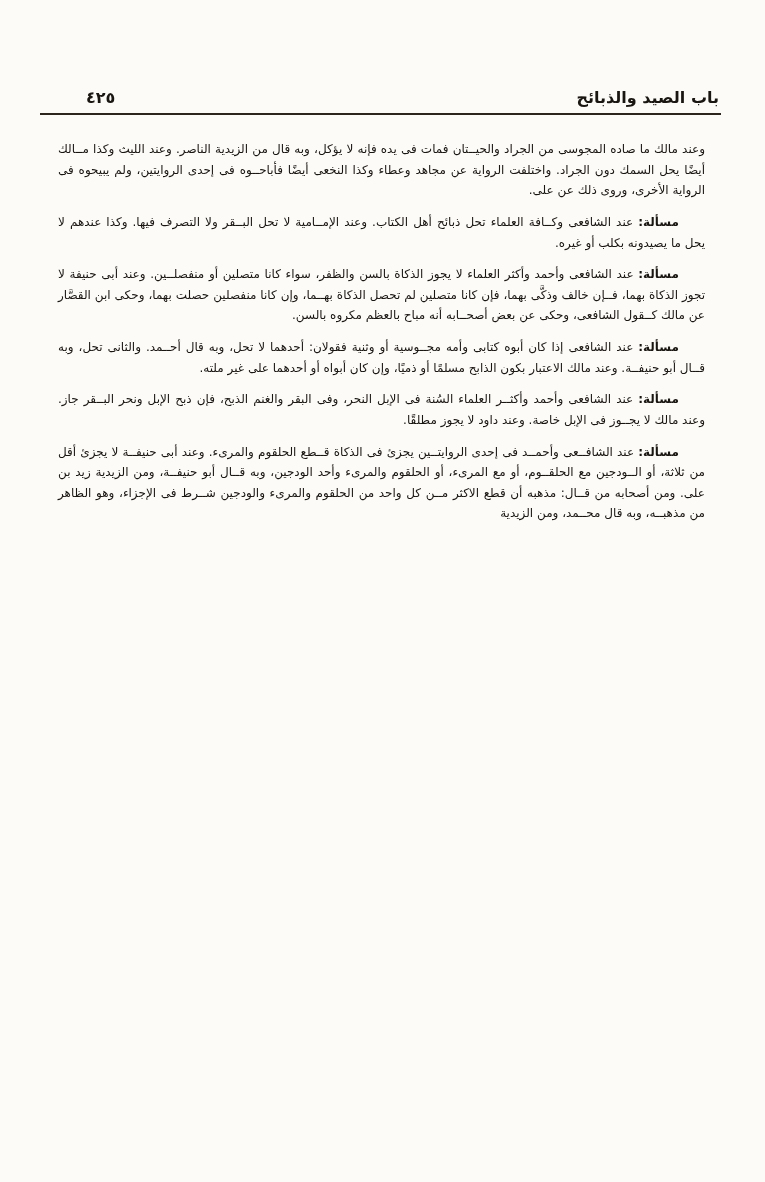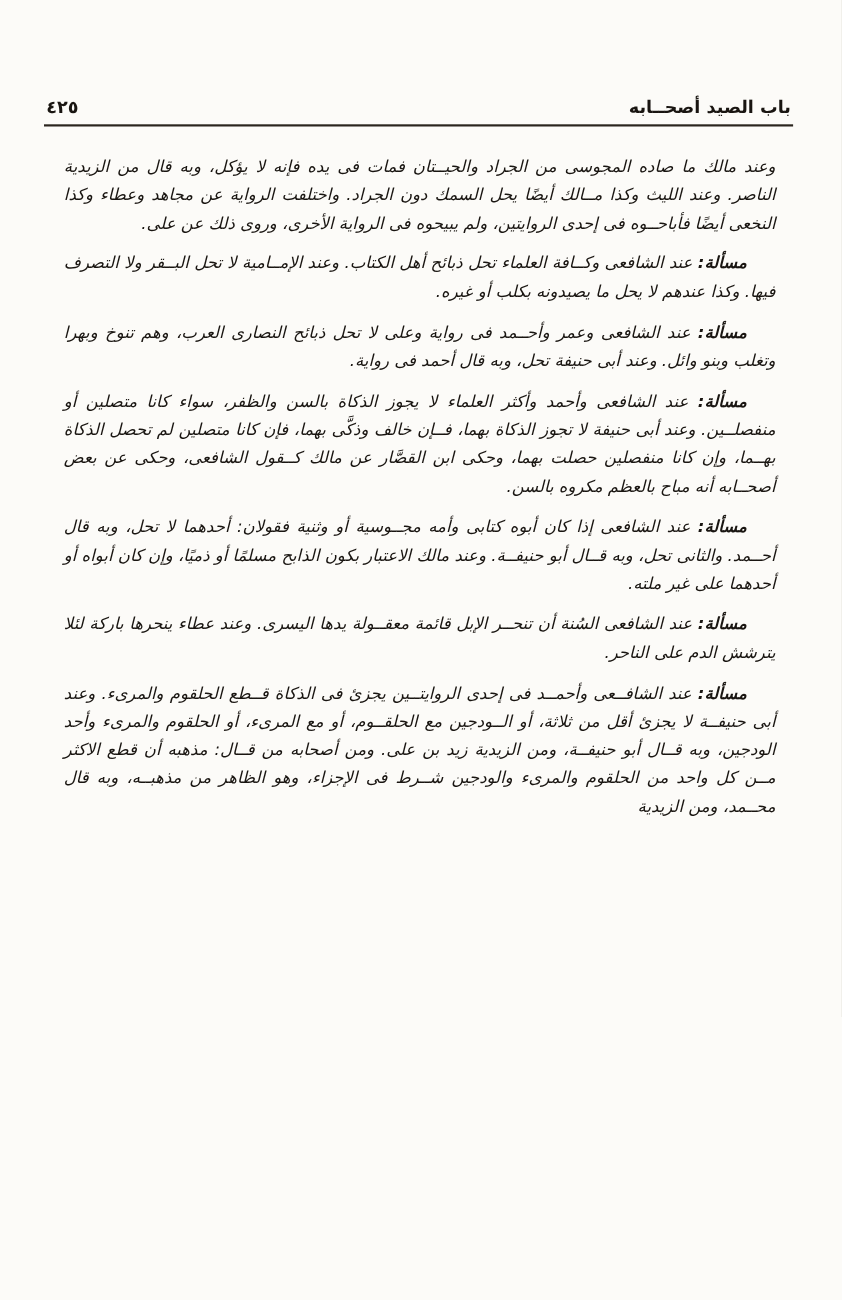--- a/index.html
+++ b/index.html
@@ -27,68 +27,67 @@
     padding: 0 2px 6px 2px;
   }
   .chapter-title {
     font-weight: bold;
     font-size: 16px;
     letter-spacing: 0;
   }
   .page-number {
     font-size: 16px;
     font-weight: bold;
+    margin-left: 44px;
   }
   .header-rule {
     height: 2px;
     background: #2b251e;
     margin: 0 0 2px 0;
   }
   .body-text {
     padding: 22px 16px 0 18px;
-    font-size: 15px;
+    font-size: 12px;
     line-height: 1.72;
     text-align: justify;
     text-justify: inter-word;
-    font-style: italic;
   }
   .para {
     margin: 0 0 11px 0;
   }
   .para.issue {
     text-indent: 26px;
   }
   .issue-lead {
     font-weight: bold;
   }
 </style>
 </head>
 <body>
 
 <div class="page">
 
   <div class="page-header">
-    <span class="chapter-title">باب الصيد أصحــابه</span>
+    <span class="chapter-title">باب الصيد والذبائح</span>
     <span class="page-number">٤٢٥</span>
   </div>
 
   <div class="header-rule"></div>
 
   <div class="body-text">
 
     <p class="para"><span>وعند مالك ما صاده المجوسى من الجراد والحيــتان فمات فى يده فإنه لا يؤكل، وبه قال من الزيدية الناصر. وعند الليث وكذا مــالك أيضًا يحل السمك دون الجراد. واختلفت الرواية عن مجاهد وعطاء وكذا النخعى أيضًا فأباحــوه فى إحدى الروايتين، ولم يبيحوه فى الرواية الأخرى، وروى ذلك عن على.</span></p>
 
     <p class="para issue"><span class="issue-lead">مسألة:</span> <span>عند الشافعى وكــافة العلماء تحل ذبائح أهل الكتاب. وعند الإمــامية لا تحل البــقر ولا التصرف فيها. وكذا عندهم لا يحل ما يصيدونه بكلب أو غيره.</span></p>
 
-    <p class="para issue"><span class="issue-lead">مسألة:</span> <span>عند الشافعى وعمر وأحــمد فى رواية وعلى لا تحل ذبائح النصارى العرب، وهم تنوخ وبهرا وتغلب وبنو وائل. وعند أبى حنيفة تحل، وبه قال أحمد فى رواية.</span></p>
 
     <p class="para issue"><span class="issue-lead">مسألة:</span> <span>عند الشافعى وأحمد وأكثر العلماء لا يجوز الذكاة بالسن والظفر، سواء كانا متصلين أو منفصلــين. وعند أبى حنيفة لا تجوز الذكاة بهما، فــإن خالف وذكَّى بهما، فإن كانا متصلين لم تحصل الذكاة بهــما، وإن كانا منفصلين حصلت بهما، وحكى ابن القصَّار عن مالك كــقول الشافعى، وحكى عن بعض أصحــابه أنه مباح بالعظم مكروه بالسن.</span></p>
 
     <p class="para issue"><span class="issue-lead">مسألة:</span> <span>عند الشافعى إذا كان أبوه كتابى وأمه مجــوسية أو وثنية فقولان: أحدهما لا تحل، وبه قال أحــمد. والثانى تحل، وبه قــال أبو حنيفــة. وعند مالك الاعتبار بكون الذابح مسلمًا أو ذميًا، وإن كان أبواه أو أحدهما على غير ملته.</span></p>
 
+    <p class="para issue"><span class="issue-lead">مسألة:</span> <span>عند الشافعى وأحمد وأكثــر العلماء السُنة فى الإبل النحر، وفى البقر والغنم الذبح، فإن ذبح الإبل ونحر البــقر جاز. وعند مالك لا يجــوز فى الإبل خاصة. وعند داود لا يجوز مطلقًا.</span></p>
 
-    <p class="para issue"><span class="issue-lead">مسألة:</span> <span>عند الشافعى السُنة أن تنحــر الإبل قائمة معقــولة يدها اليسرى. وعند عطاء ينحرها باركة لئلا يترشش الدم على الناحر.</span></p>
 
     <p class="para issue"><span class="issue-lead">مسألة:</span> <span>عند الشافــعى وأحمــد فى إحدى الروايتــين يجزئ فى الذكاة قــطع الحلقوم والمرىء. وعند أبى حنيفــة لا يجزئ أقل من ثلاثة، أو الــودجين مع الحلقــوم، أو مع المرىء، أو الحلقوم والمرىء وأحد الودجين، وبه قــال أبو حنيفــة، ومن الزيدية زيد بن على. ومن أصحابه من قــال: مذهبه أن قطع الاكثر مــن كل واحد من الحلقوم والمرىء والودجين شــرط فى الإجزاء، وهو الظاهر من مذهبــه، وبه قال محــمد، ومن الزيدية</span></p>
 
   </div>
 
 </div>
 
 </body></html>

